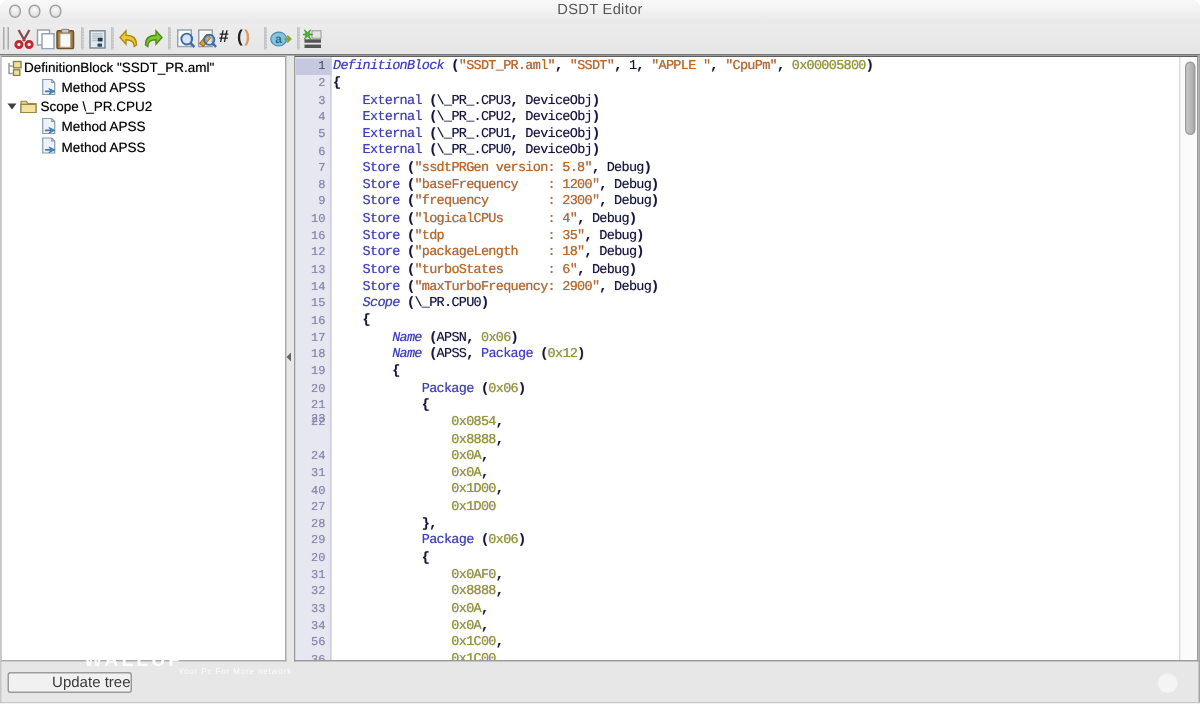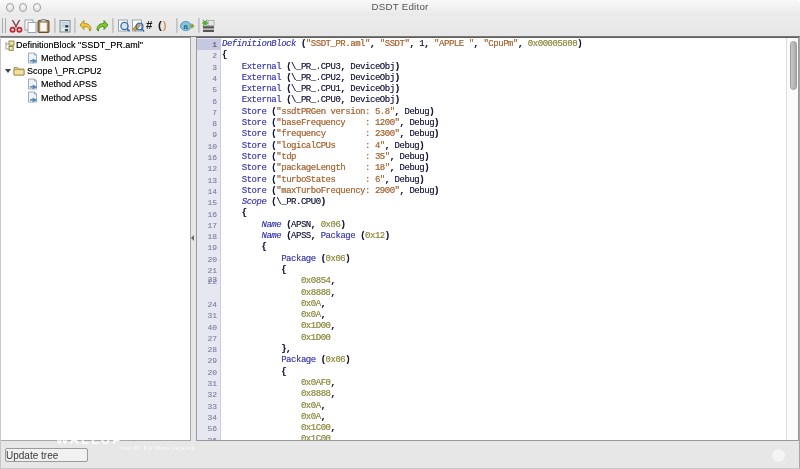--- a/index.html
+++ b/index.html
@@ -19,21 +19,21 @@
 .gnum{position:absolute;right:3px;width:30px;text-align:right;font-family:"Liberation Mono",monospace;font-size:8px;color:#8787a8;line-height:11.3px;text-shadow:0 0 0.5px rgba(120,120,160,0.5);}
 .ghl{position:absolute;left:0;top:1px;width:24px;height:11.3px;background:#c5c8df;}
 .code{position:absolute;left:25px;top:1px;font-family:"Liberation Mono",monospace;font-size:9px;line-height:11.3px;letter-spacing:-0.47px;white-space:pre;color:#14143a;text-shadow:0 0 0.6px rgba(40,40,90,0.55);}
 .code .k{color:#3d3dc8;}
 .code .i{color:#3d3dc8;font-style:italic;}
 .code .s{color:#c0681e;}
 .code .n{color:#99992e;}
 .code .p{color:#16163a;font-weight:bold;}
 .vsb{position:absolute;right:0;top:0;width:11px;height:402px;background:#fbfbfb;border-left:1px solid #ddd;}
 .vsb .thumb{position:absolute;left:2.5px;top:2.5px;width:7.5px;height:49px;border-radius:4px;background:linear-gradient(90deg,#c9c9c9,#a9a9a9);border:1px solid #9b9b9b;box-sizing:border-box;}
-.btn{position:absolute;left:5px;top:448px;width:83px;height:14px;background:#f1f1f1;border:1px solid #9b9b9b;border-radius:2px;font-size:10px;color:#3a3a3a;text-align:left;line-height:13px;box-sizing:border-box;}
+.btn{position:absolute;left:5px;top:448px;width:83px;height:14px;background:#f1f1f1;border:1px solid #9b9b9b;border-radius:2px;font-size:10px;color:#3a3a3a;text-align:right;line-height:13px;box-sizing:border-box;}
 .wm1{position:absolute;left:56px;top:432px;color:rgba(255,255,255,0.9);font-weight:bold;font-size:13px;letter-spacing:2px;}
 .wm2{position:absolute;left:119px;top:445px;color:rgba(255,255,255,0.85);font-size:5.5px;letter-spacing:0.5px;}
 .wm3{position:absolute;left:772px;top:449px;width:13px;height:13px;border-radius:50%;background:rgba(255,255,255,0.55);}
 .splitarrow{position:absolute;left:190.5px;top:234.5px;width:0;height:0;border-top:3.5px solid transparent;border-bottom:3.5px solid transparent;border-right:3.5px solid #666;}
 </style></head>
 <body>
 <div class="win">
  <div class="chrome">
   <div class="title">DSDT Editor</div>
   <div class="tl" style="left:5.5px"></div>

